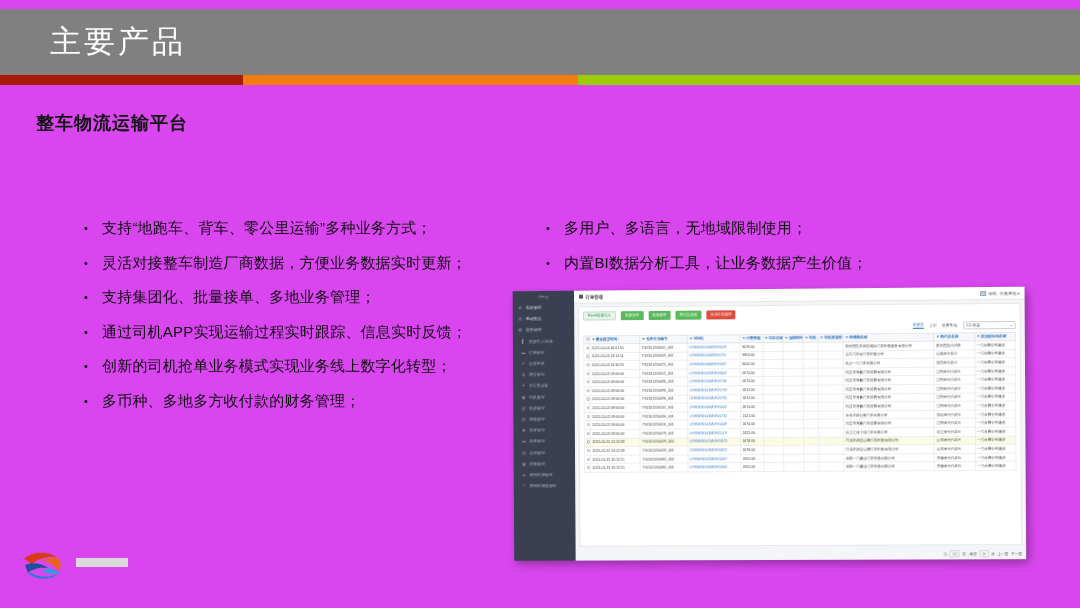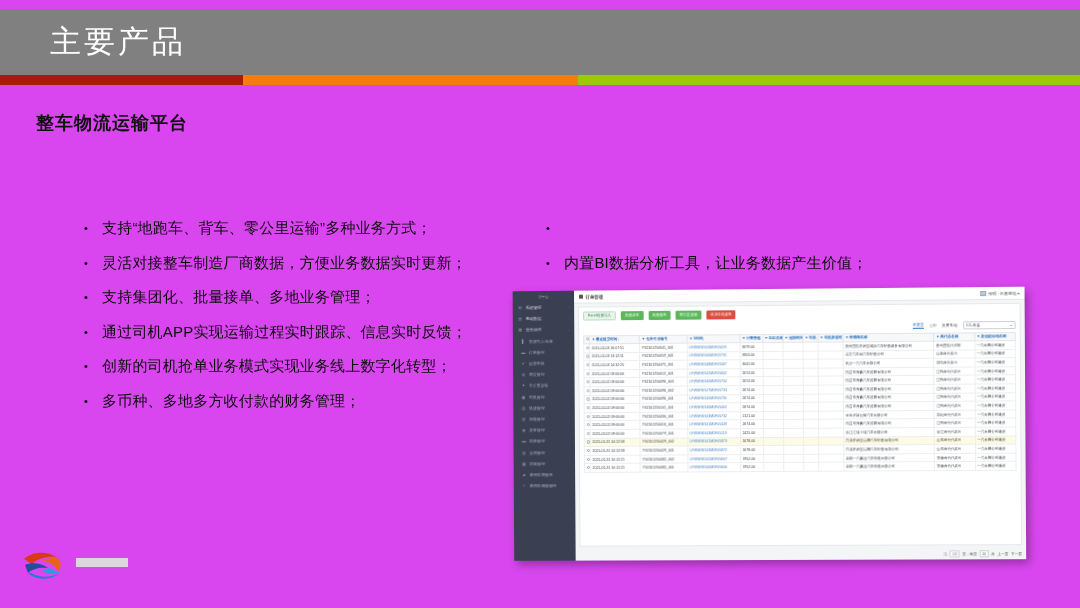--- a/index.html
+++ b/index.html
@@ -168,20 +168,21 @@
         <span class="txt">创新的司机抢单业务模式实现业务线上数字化转型；</span>
       </div>
       <div class="bullet">
         <span class="dot">•</span>
         <span class="txt">多币种、多地多方收付款的财务管理；</span>
       </div>
     </div>
   <div class="col col-right" id="colRight">
       <div class="bullet">
         <span class="dot">•</span>
+        <span class="txt">多用户、多语言，无地域限制使用；</span>
       </div>
       <div class="bullet">
         <span class="dot">•</span>
         <span class="txt">内置BI数据分析工具，让业务数据产生价值；</span>
       </div>
     </div>
 
   <div class="shot">
     <div class="shot-inner">
 

